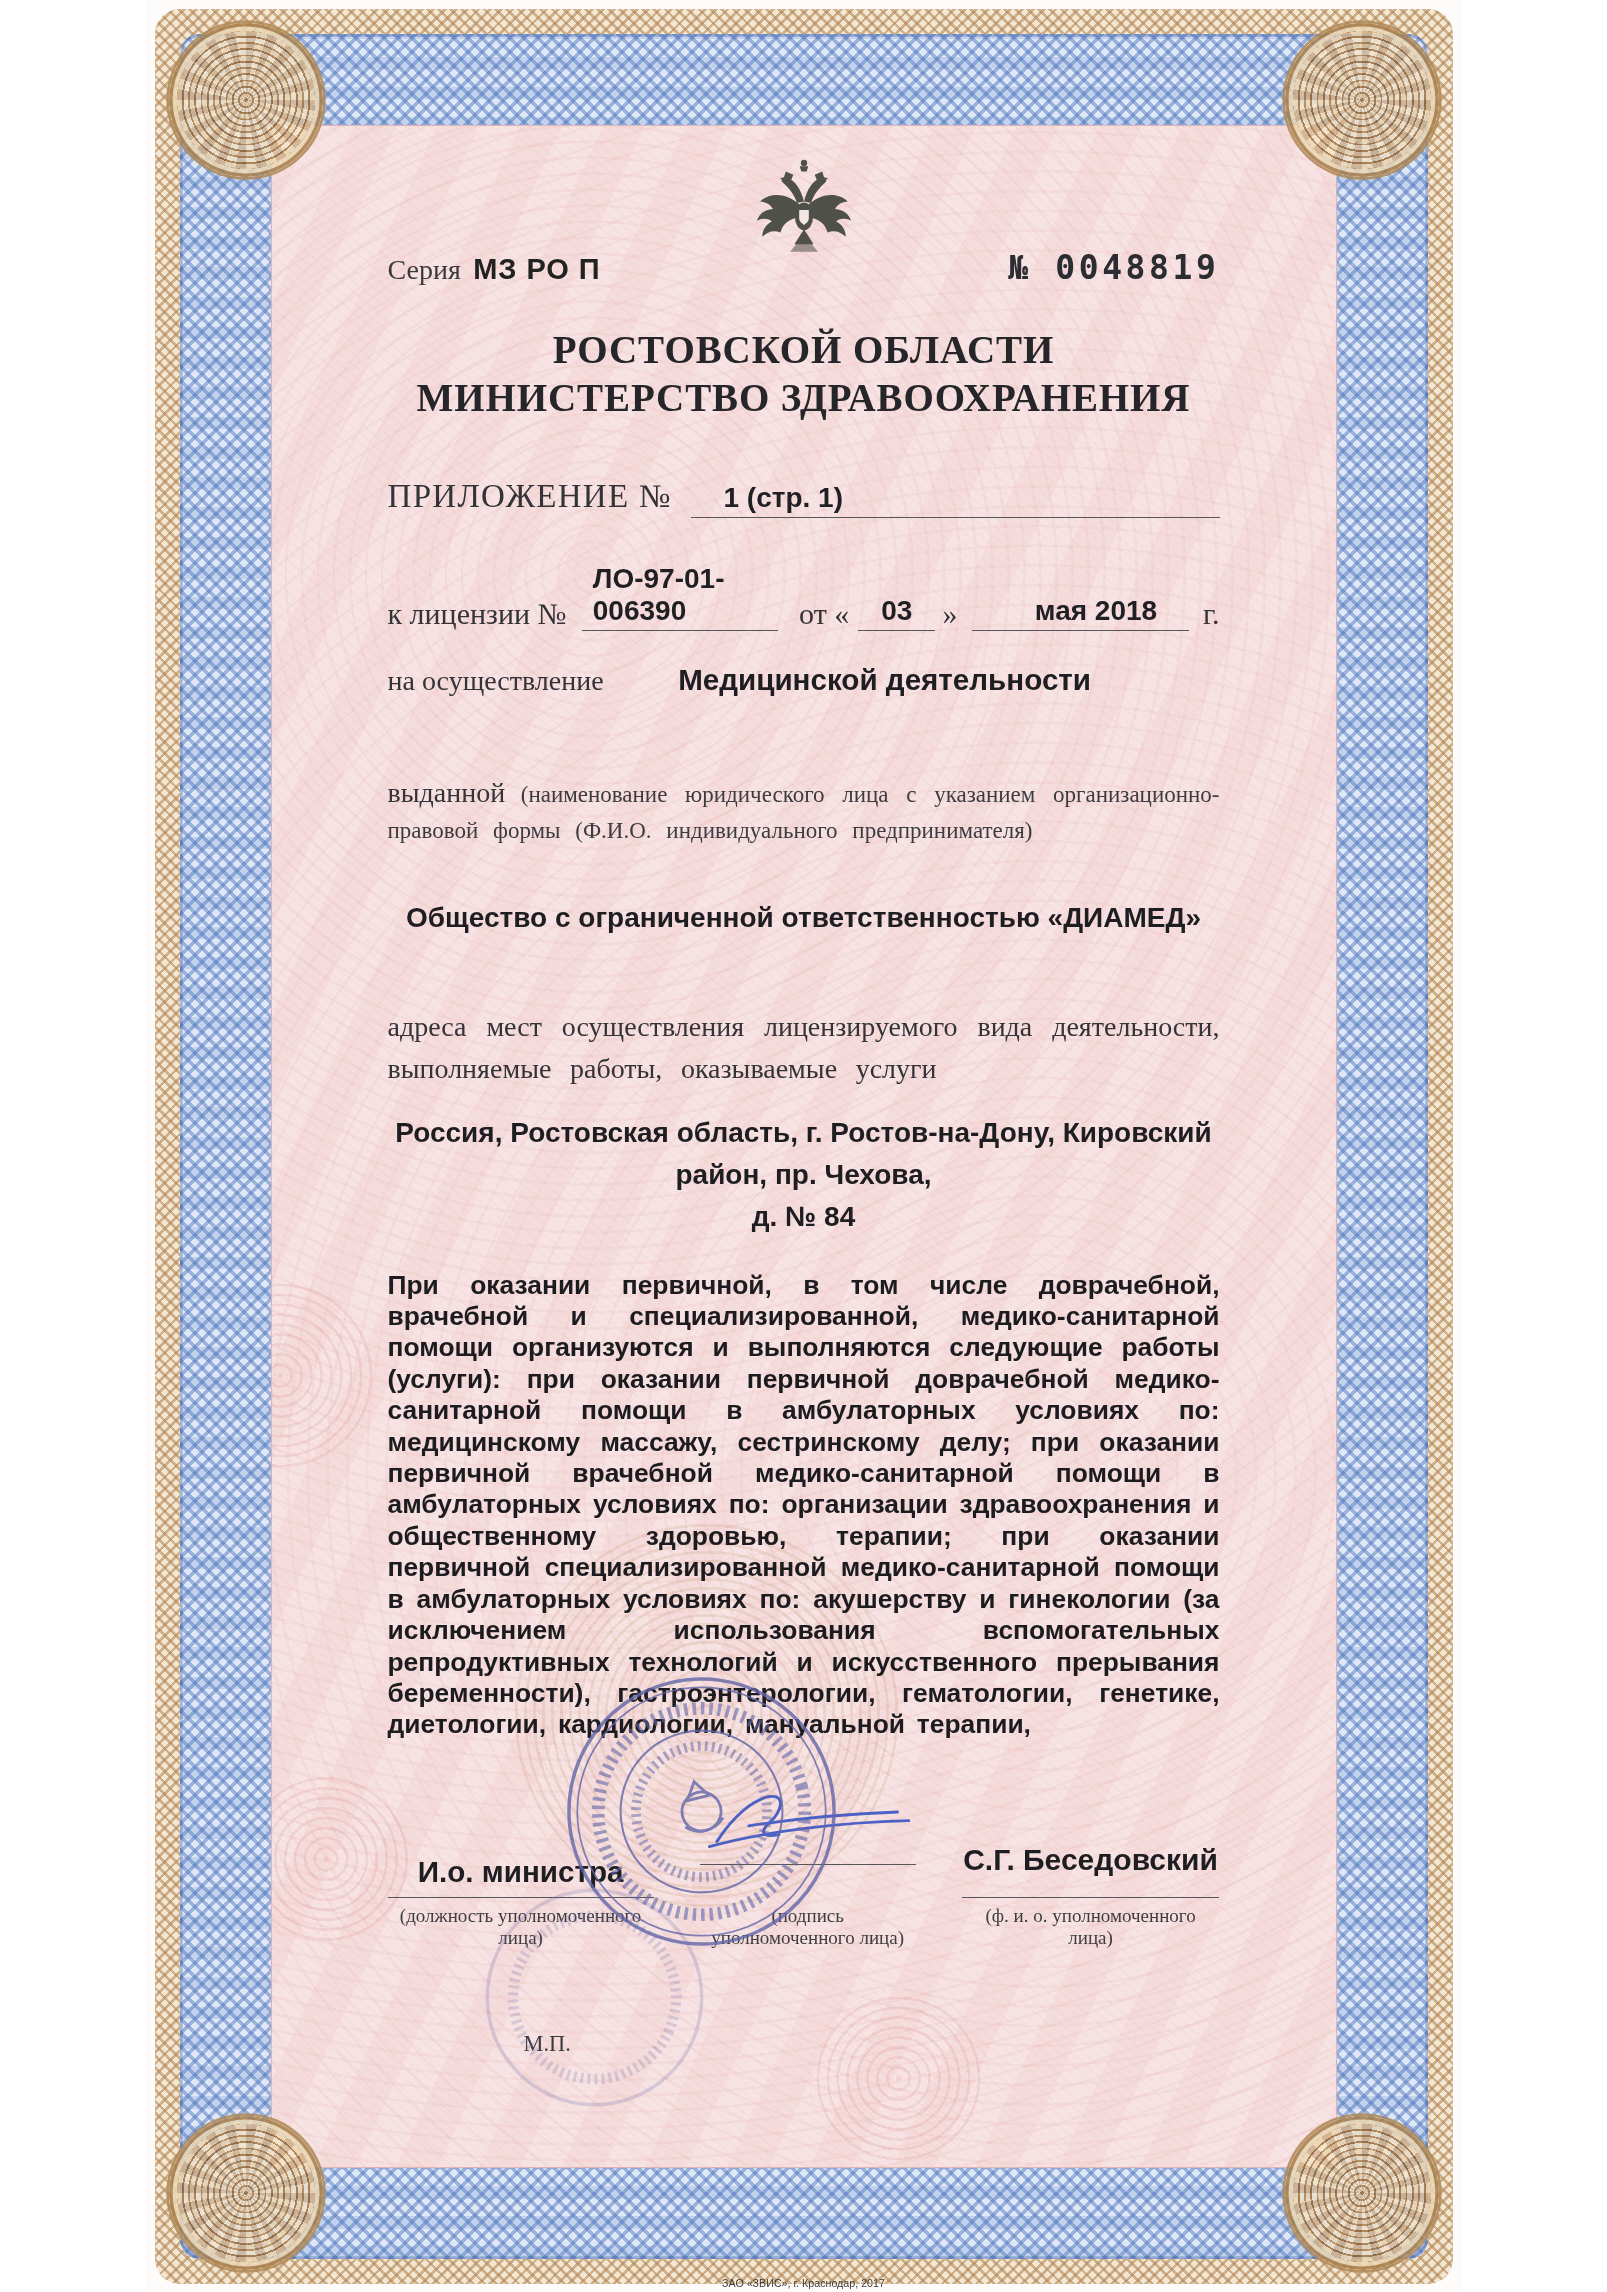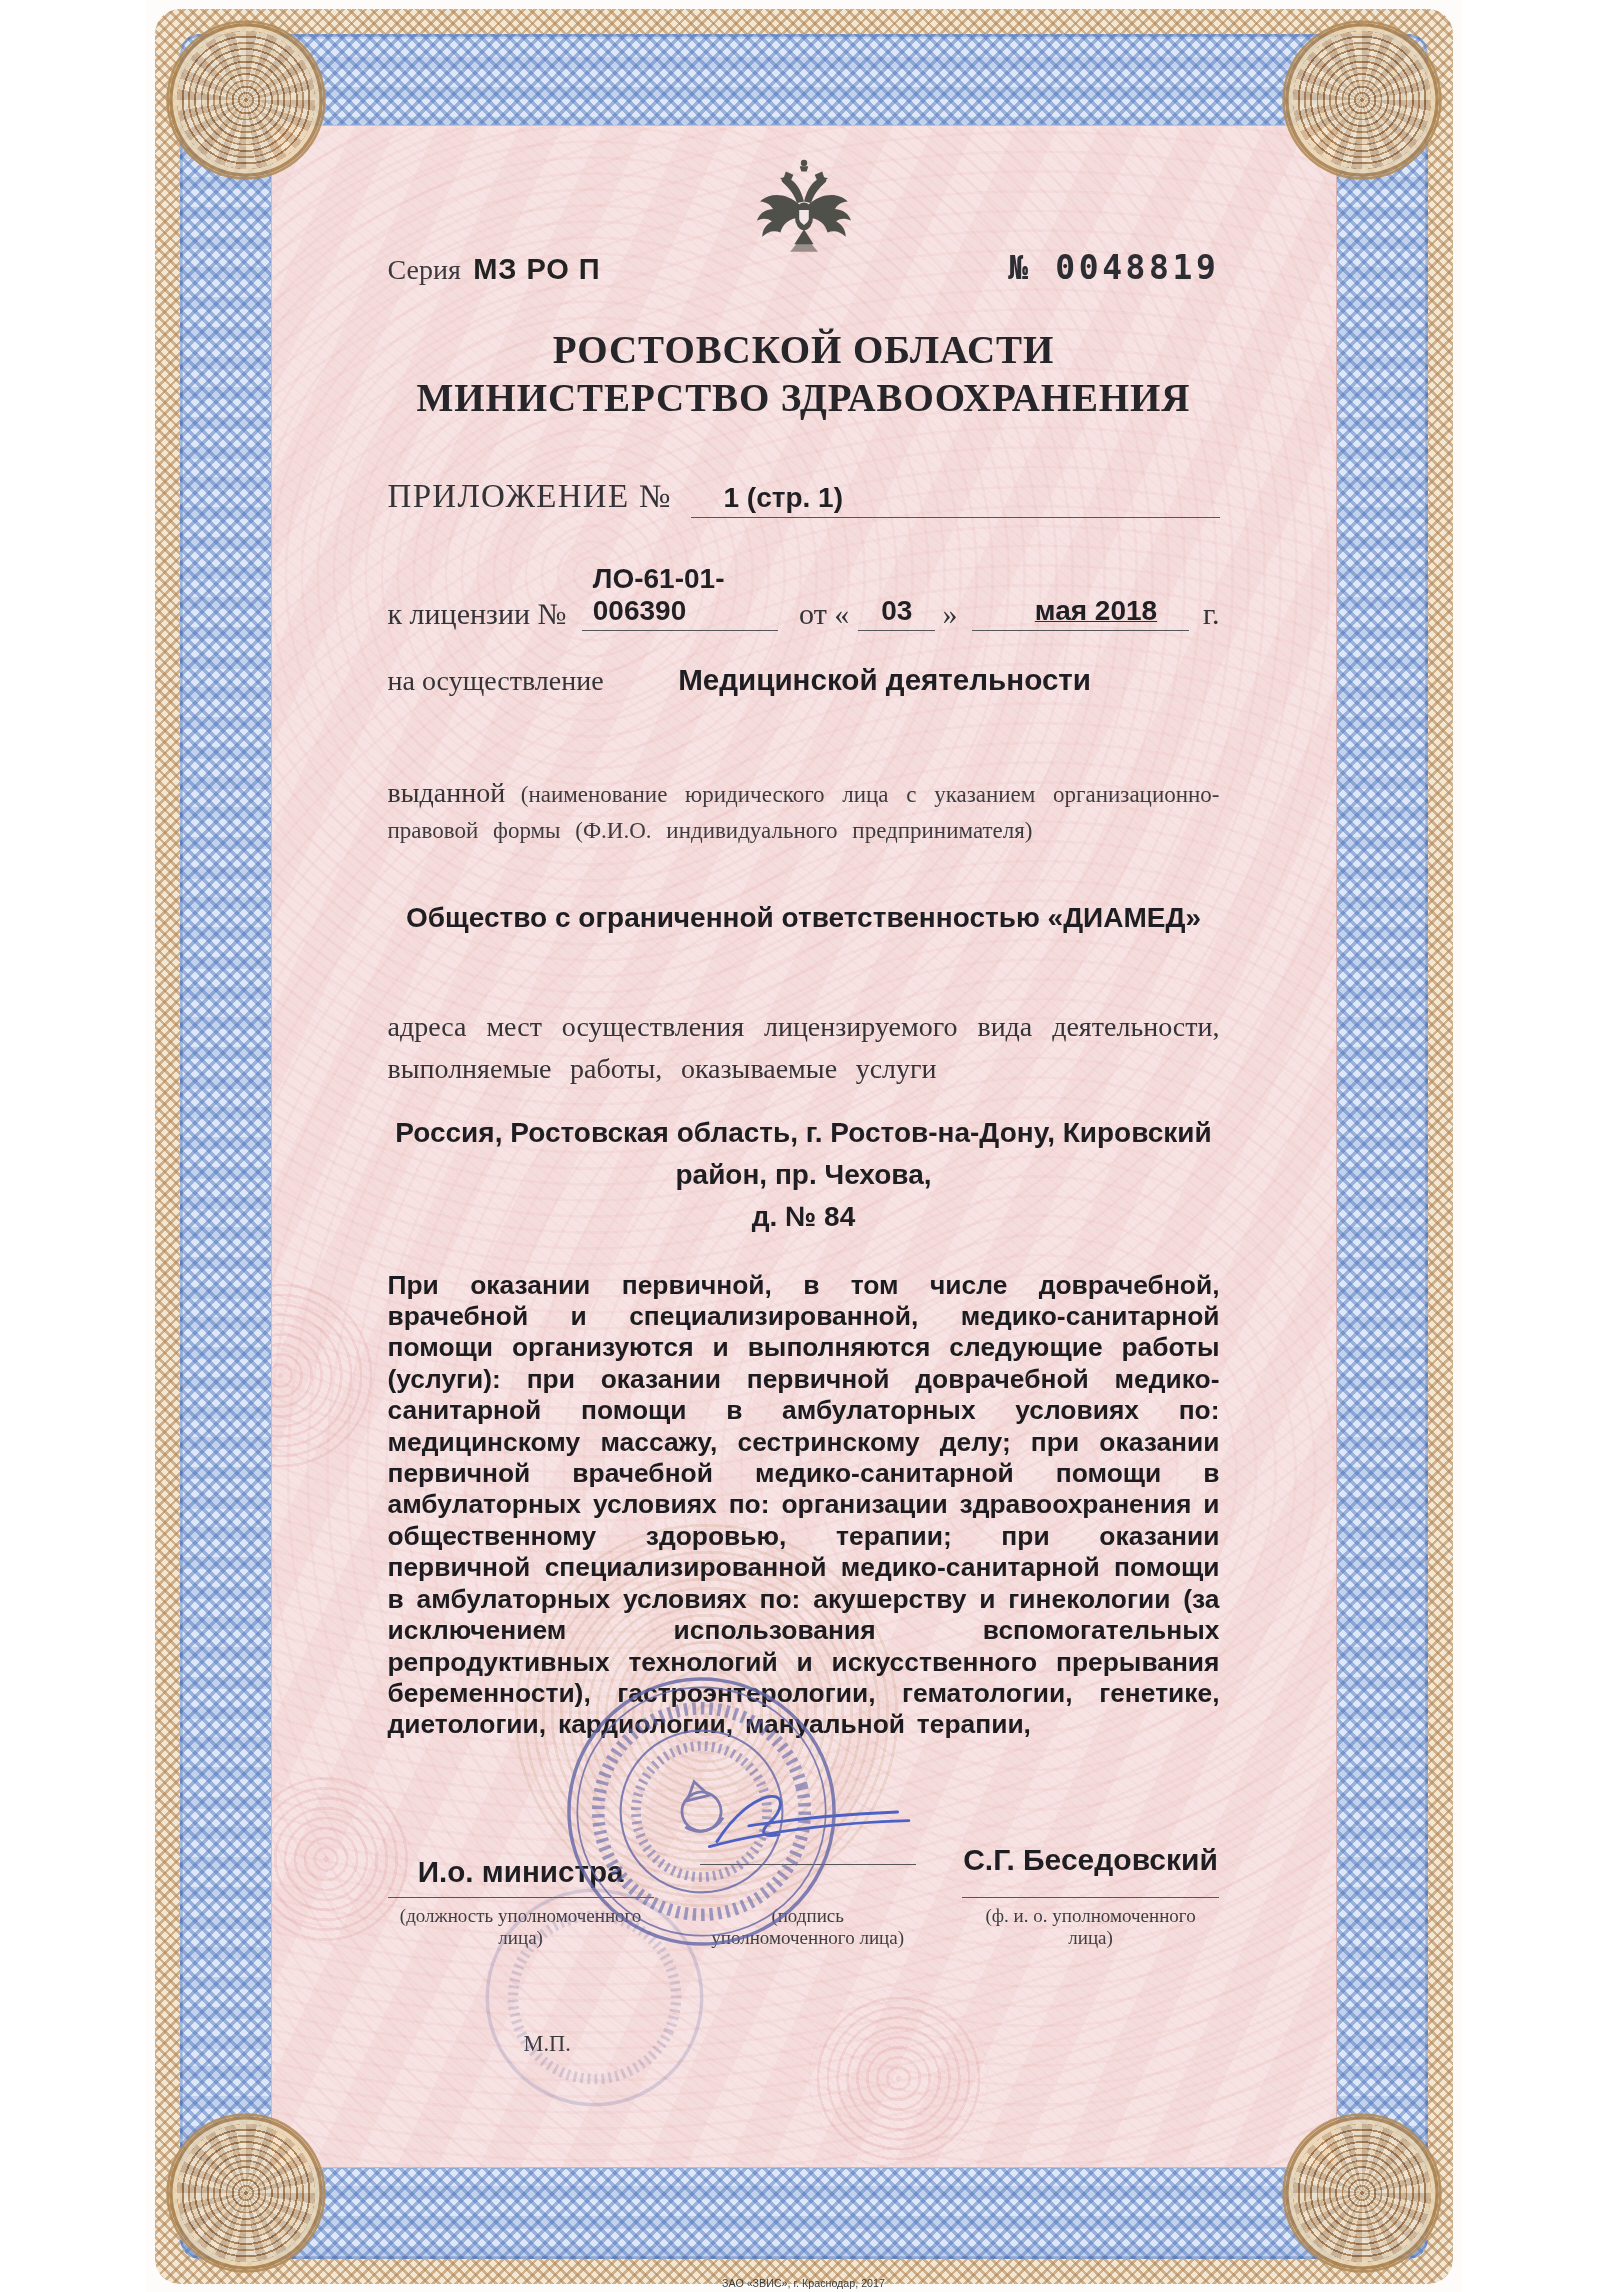--- a/index.html
+++ b/index.html
@@ -81,21 +81,21 @@
   .row-appendix{ margin-top:57px; display:flex; align-items:baseline; }
   .lbl-appendix{ font-size:33px; letter-spacing:1.3px; color:#333338; white-space:nowrap; }
   .field-appendix{ flex:1; margin-left:19.7px; padding-left:32px; text-align:left; }
 
   .row-license{ margin-top:45px; display:flex; align-items:flex-end; }
   .lbl-inline{ font-size:30px; color:#333338; white-space:nowrap; }
   .field-licnum{ flex:2.4; margin-left:16px; padding-left:10.7px; }
   .lbl-ot{ margin-left:21.5px; }
   .field-day{ width:77px; margin-left:9px; text-align:center; }
   .lbl-quote{ margin-left:7.2px; }
-  .field-date{ flex:2; margin-left:14.3px; padding-left:63px;text-decoration:underline; }
+  .field-date{ flex:2; margin-left:14.3px; padding-left:63px; }
   .lbl-god{ margin-left:14.3px; }
 
   .row-activity{ margin-top:32px; display:flex; align-items:baseline; }
   .lbl-activity{ font-size:28px; color:#333338; white-space:nowrap; }
   .activity-value{ flex:1; text-align:center; font-family:"Liberation Sans",sans-serif;
                    font-weight:700; font-size:29.6px; color:#1d1d22; padding-right:54px; }
 
   .activity-note{ margin:9px auto 0; width:1057px; text-align:center;
                   font-family:"Liberation Sans",sans-serif; font-size:25px; line-height:1.33;
                   color:#2c2c30; }
@@ -194,21 +194,21 @@
         <div>МИНИСТЕРСТВО ЗДРАВООХРАНЕНИЯ</div>
       </div>
 
       <div class="row-appendix">
         <span class="lbl-appendix serif">ПРИЛОЖЕНИЕ №</span>
         <span class="field field-appendix"><span class="bval">1 (стр. 1)</span></span>
       </div>
 
       <div class="row-license">
         <span class="lbl-inline serif">к лицензии №</span>
-        <span class="field field-licnum"><span class="bval">ЛО-61-01-006390</span></span>
+        <span class="field field-licnum"><span class="bval">ЛО-97-01-006390</span></span>
         <span class="lbl-inline serif lbl-ot">от «</span>
         <span class="field field-day"><span class="bval">03</span></span>
         <span class="lbl-inline serif lbl-quote">»</span>
         <span class="field field-date"><span class="bval">мая 2018</span></span>
         <span class="lbl-inline serif lbl-god">г.</span>
       </div>
 
       <div class="row-activity">
         <span class="lbl-activity serif">на осуществление</span>
         <span class="activity-value">Медицинской деятельности</span>

